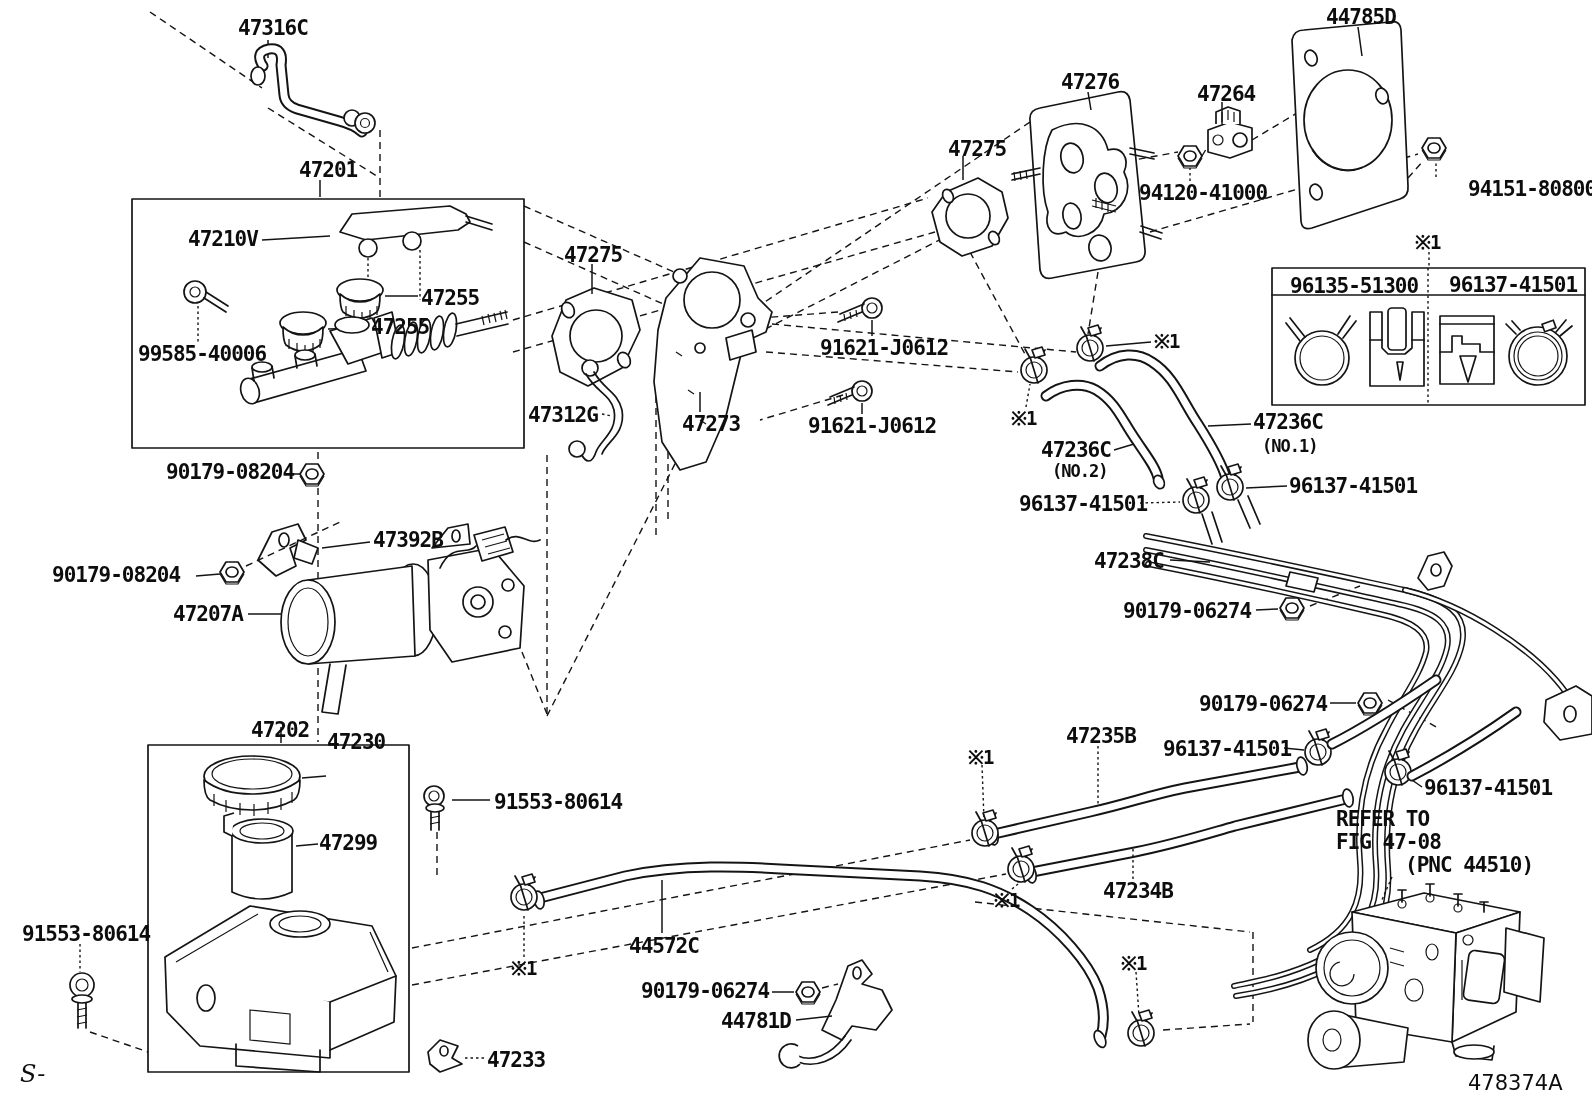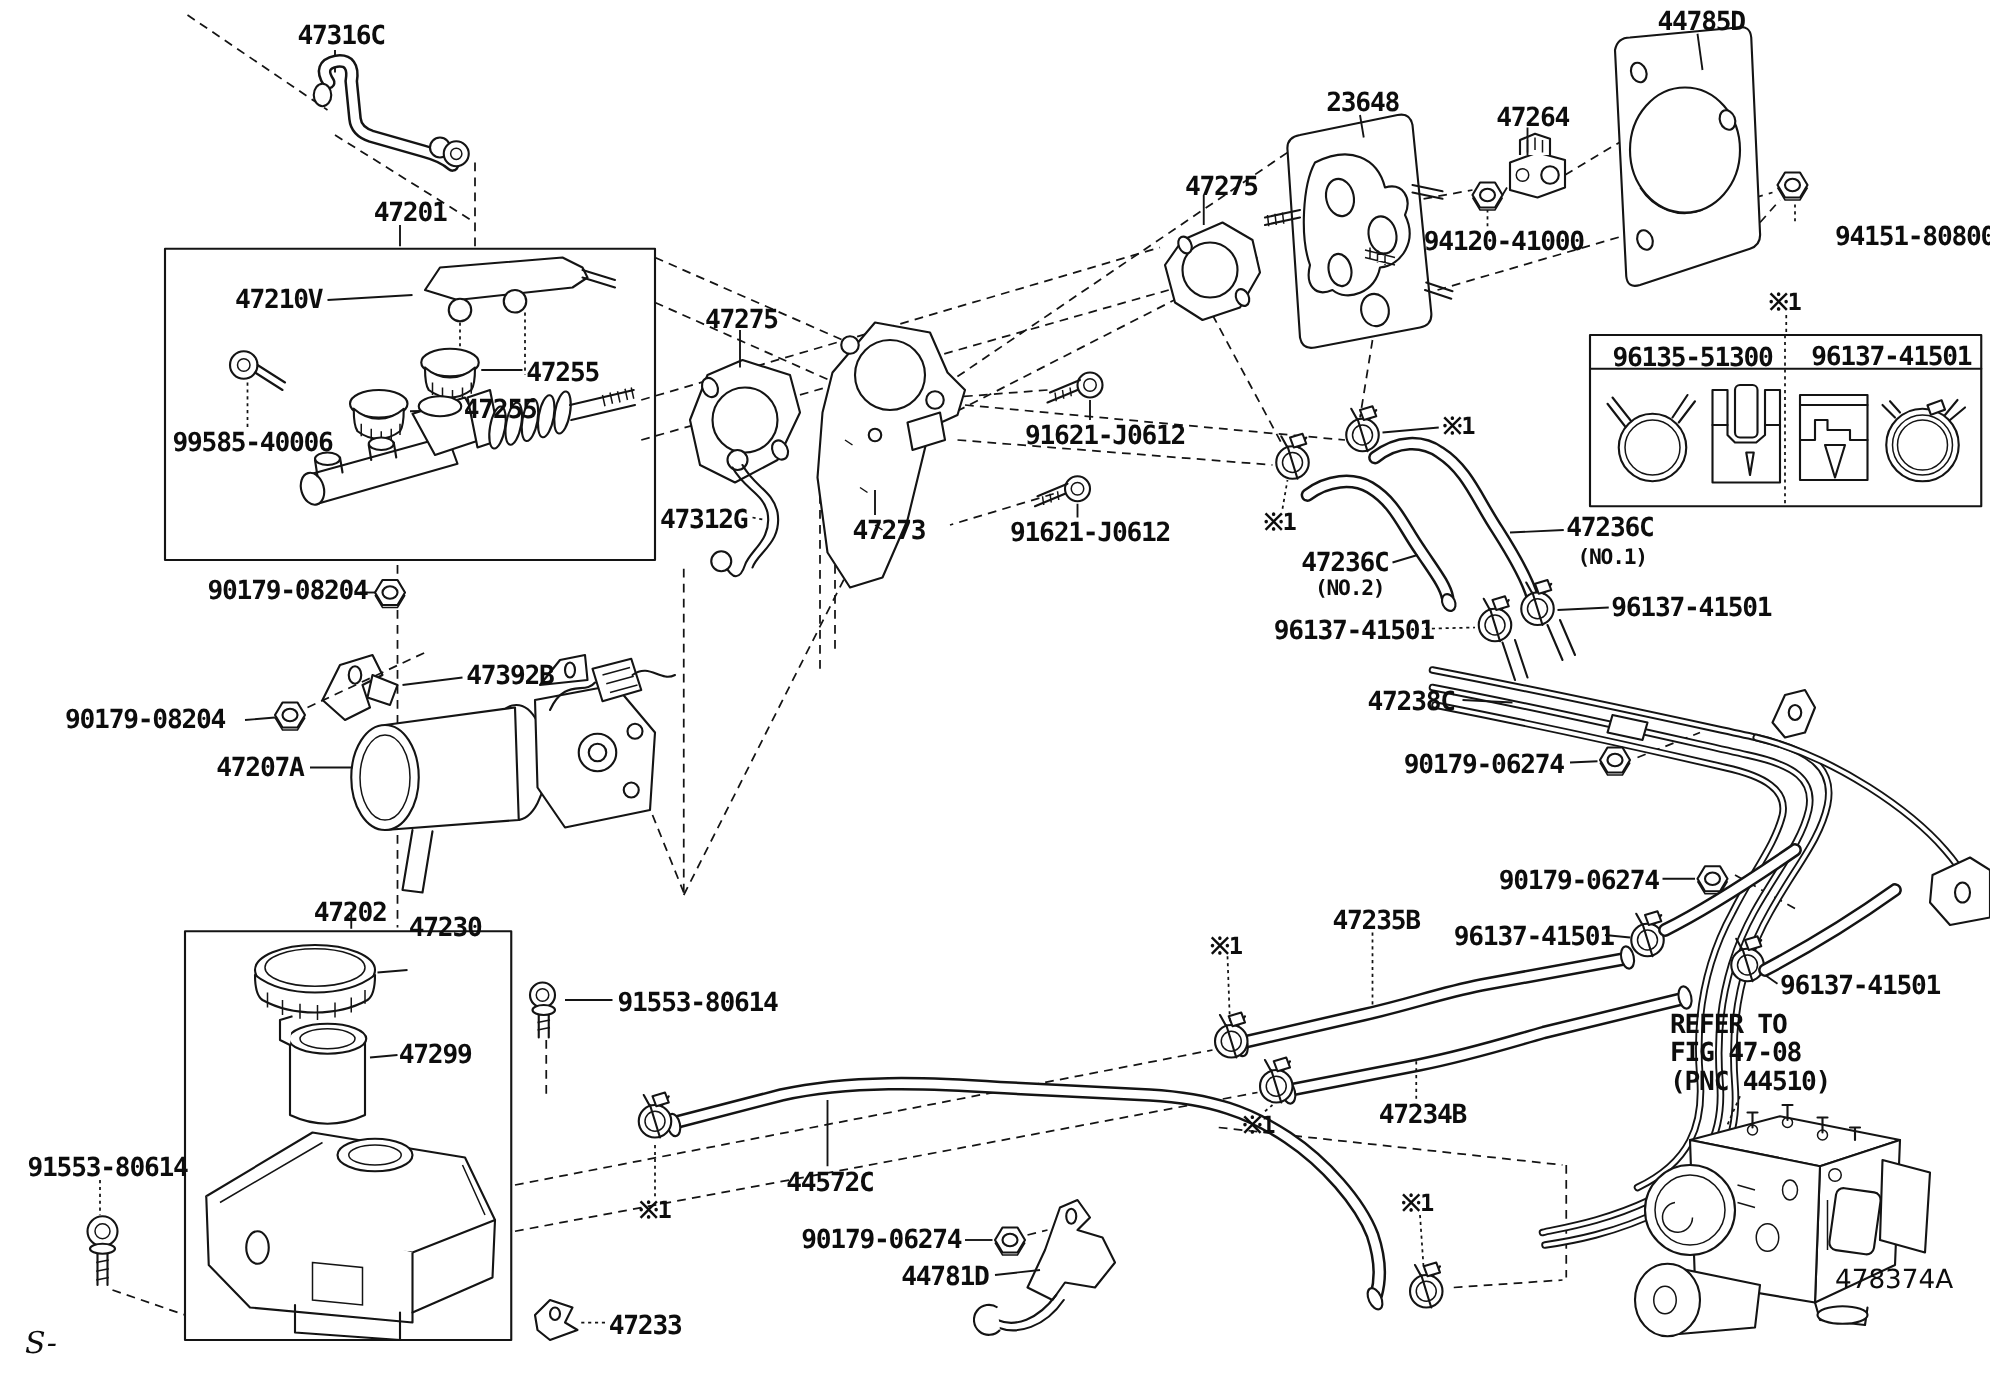--- a/index.html
+++ b/index.html
@@ -517,21 +517,21 @@
 <div class="lbl" style="left:327px;top:732px">47230</div>
 <div class="lbl" style="left:494px;top:792px">91553-80614</div>
 <div class="lbl" style="left:319px;top:833px">47299</div>
 <div class="lbl" style="left:22px;top:924px">91553-80614</div>
 <div class="lbl" style="left:487px;top:1050px">47233</div>
 <div class="lbl" style="left:564px;top:245px">47275</div>
 <div class="lbl" style="left:948px;top:139px">47275</div>
 <div class="lbl" style="left:682px;top:414px">47273</div>
 <div class="lbl" style="left:820px;top:338px">91621-J0612</div>
 <div class="lbl" style="left:808px;top:416px">91621-J0612</div>
-<div class="lbl" style="left:1061px;top:72px">23648</div>
+<div class="lbl" style="left:1061px;top:72px">47276</div>
 <div class="lbl" style="left:1197px;top:84px">47264</div>
 <div class="lbl" style="left:1139px;top:183px">94120-41000</div>
 <div class="lbl" style="left:1326px;top:7px">44785D</div>
 <div class="lbl" style="left:1468px;top:179px">94151-80800(4)</div>
 <div class="lbl" style="left:1253px;top:412px">47236C</div>
 <div class="lbl sm" style="left:1262px;top:438px">(NO.1)</div>
 <div class="lbl" style="left:1041px;top:440px">47236C</div>
 <div class="lbl sm" style="left:1052px;top:463px">(NO.2)</div>
 <div class="lbl" style="left:1019px;top:494px">96137-41501</div>
 <div class="lbl" style="left:1289px;top:476px">96137-41501</div>
@@ -552,18 +552,18 @@
 <div class="lbl note" style="left:968px;top:748px">※1</div>
 <div class="lbl note" style="left:994px;top:891px">※1</div>
 <div class="lbl note" style="left:511px;top:959px">※1</div>
 <div class="lbl note" style="left:1121px;top:954px">※1</div>
 
 <div class="lbl" style="left:1290px;top:276px">96135-51300</div>
 <div class="lbl" style="left:1449px;top:275px">96137-41501</div>
 
 <div class="lbl" style="left:1336px;top:809px">REFER TO</div>
 <div class="lbl" style="left:1336px;top:832px">FIG 47-08</div>
-<div class="lbl" style="left:1336px;top:855px">(PNC 44510)</div>
+<div class="lbl" style="left:1405px;top:855px">(PNC 44510)</div>
 
 <div class="lbl serif" style="left:20px;top:1062px">S-</div>
-<div class="lbl sheet" style="left:1468px;top:1013px">478374A</div>
+<div class="lbl sheet" style="left:1468px;top:1073px">478374A</div>
 
 </div>
 
 </body></html>

